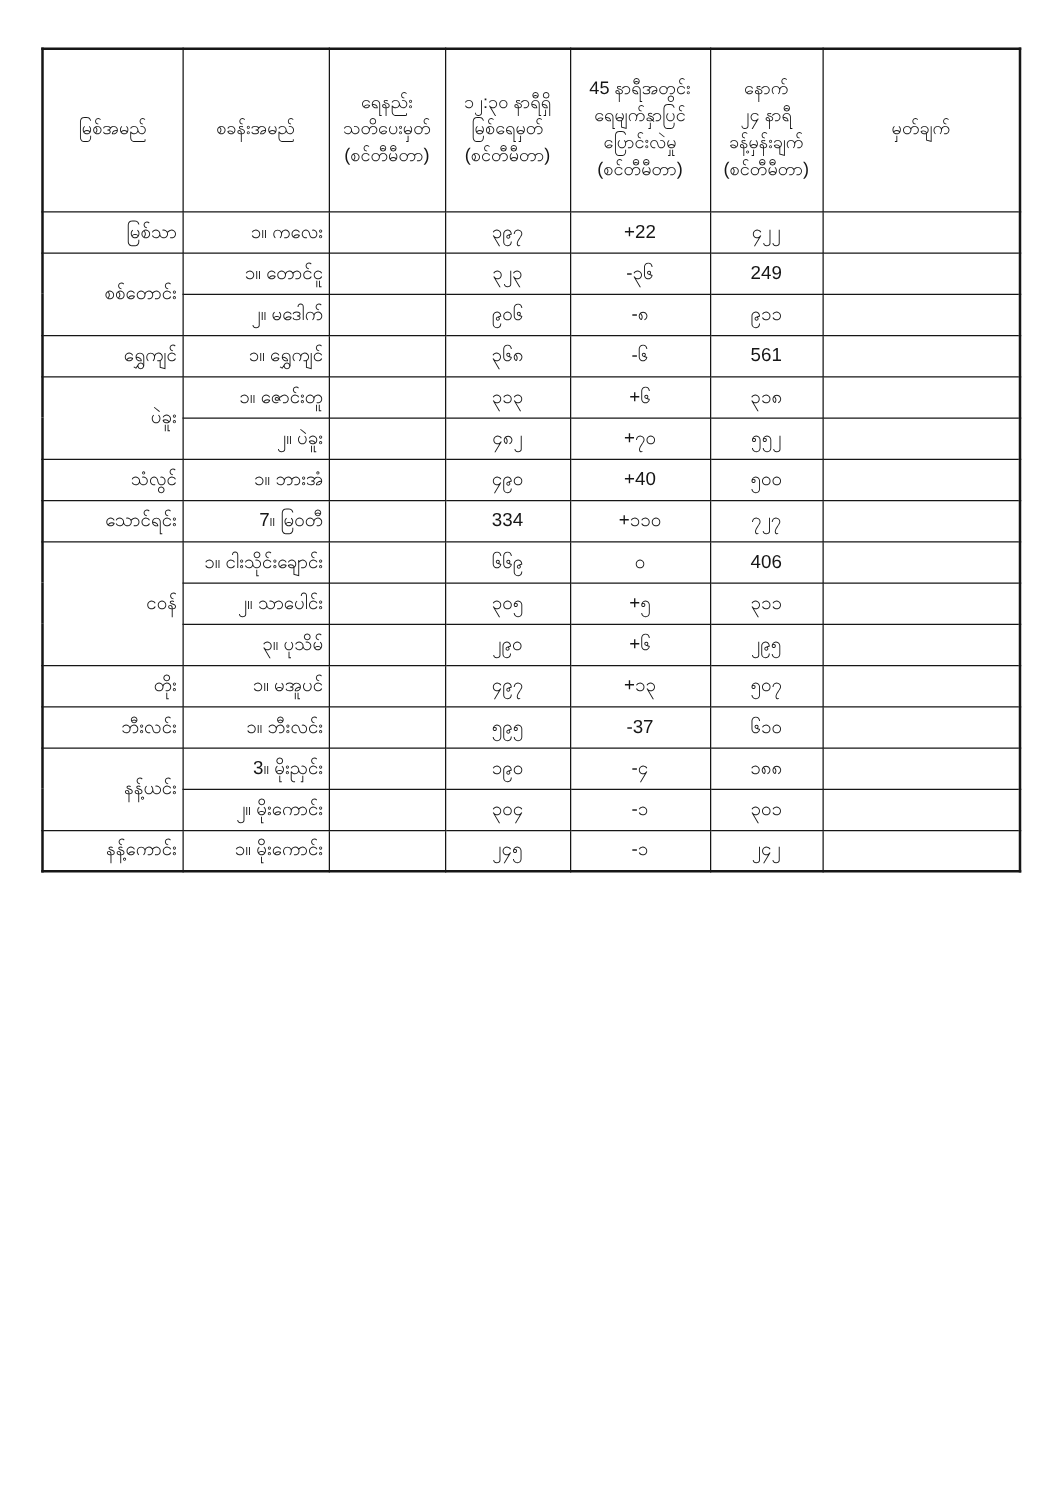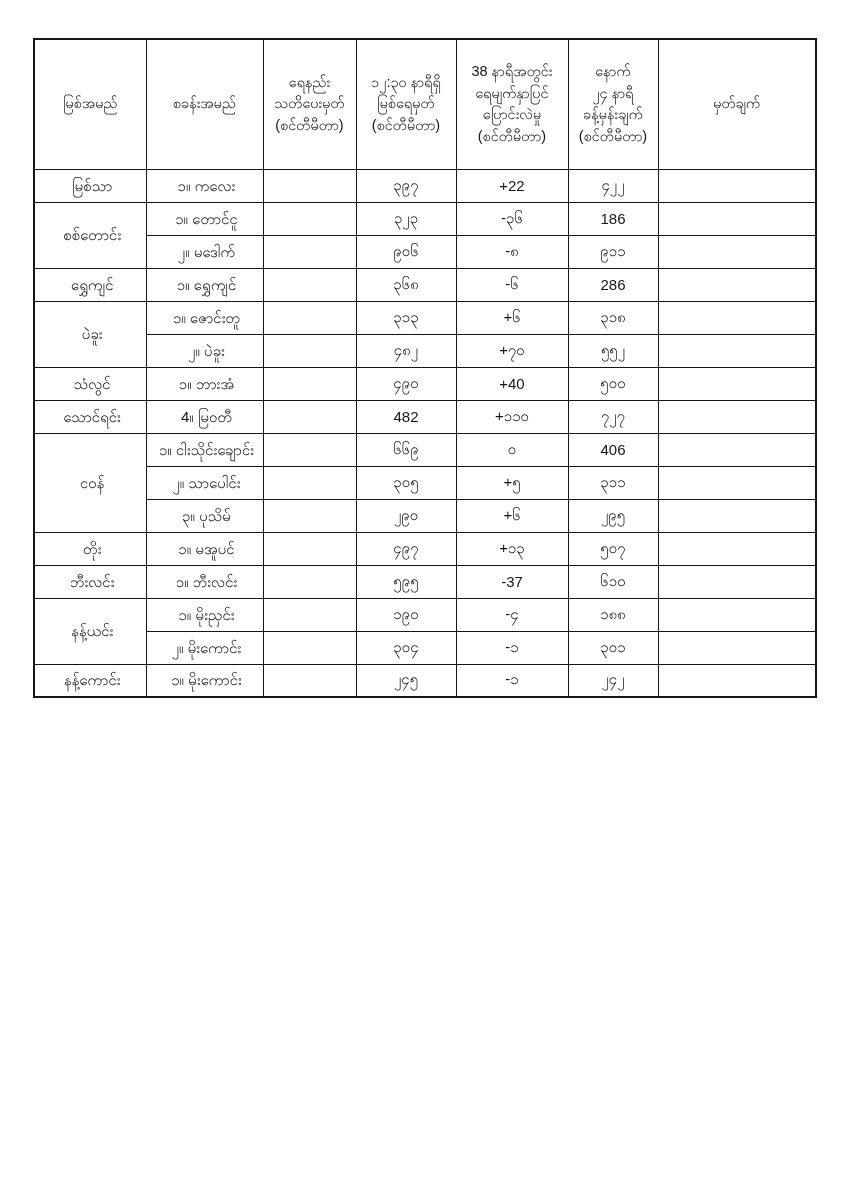--- a/index.html
+++ b/index.html
@@ -39,21 +39,21 @@
     height: 33px;
   }
   .river-table th {
     font-size: 14.5px;
     line-height: 1.5;
     text-align: center;
     white-space: pre-line;
     padding: 4px 2px;
   }
   td.name {
-    text-align: center;
+    text-align: right;
     padding: 0 4px 0 8px;
     font-size: 15px;
     line-height: 1.2;
   }
   td.num {
     text-align: center;
     font-size: 15px;
     padding: 0 2px;
   }
 </style>
@@ -74,21 +74,21 @@
     <thead>
       <tr>
         <th>မြစ်အမည်</th>
         <th>စခန်းအမည်</th>
         <th>ရေနည်း
 သတိပေးမှတ်
 (စင်တီမီတာ)</th>
         <th>၁၂:၃၀ နာရီရှိ
 မြစ်ရေမှတ်
 (စင်တီမီတာ)</th>
-        <th>38 နာရီအတွင်း
+        <th>45 နာရီအတွင်း
 ရေမျက်နှာပြင်
 ပြောင်းလဲမှု
 (စင်တီမီတာ)</th>
         <th>နောက်
 ၂၄ နာရီ
 ခန့်မှန်းချက်
 (စင်တီမီတာ)</th>
         <th>မှတ်ချက်</th>
       </tr>
     </thead>
@@ -101,38 +101,38 @@
         <td class="num">+22</td>
         <td class="num">၄၂၂</td>
         <td class="num"></td>
       </tr>
       <tr>
         <td class="name" rowspan="2">စစ်တောင်း</td>
         <td class="name">၁။ တောင်ငူ</td>
         <td class="num"></td>
         <td class="num">၃၂၃</td>
         <td class="num">-၃၆</td>
-        <td class="num">186</td>
+        <td class="num">249</td>
         <td class="num"></td>
       </tr>
       <tr>
         <td class="name">၂။ မဒေါက်</td>
         <td class="num"></td>
         <td class="num">၉၀၆</td>
         <td class="num">-၈</td>
         <td class="num">၉၁၁</td>
         <td class="num"></td>
       </tr>
       <tr>
         <td class="name">ရွှေကျင်</td>
         <td class="name">၁။ ရွှေကျင်</td>
         <td class="num"></td>
         <td class="num">၃၆၈</td>
         <td class="num">-၆</td>
-        <td class="num">286</td>
+        <td class="num">561</td>
         <td class="num"></td>
       </tr>
       <tr>
         <td class="name" rowspan="2">ပဲခူး</td>
         <td class="name">၁။ ဇောင်းတူ</td>
         <td class="num"></td>
         <td class="num">၃၁၃</td>
         <td class="num">+၆</td>
         <td class="num">၃၁၈</td>
         <td class="num"></td>
@@ -149,23 +149,23 @@
         <td class="name">သံလွင်</td>
         <td class="name">၁။ ဘားအံ</td>
         <td class="num"></td>
         <td class="num">၄၉၀</td>
         <td class="num">+40</td>
         <td class="num">၅၀၀</td>
         <td class="num"></td>
       </tr>
       <tr>
         <td class="name">သောင်ရင်း</td>
-        <td class="name">4။ မြဝတီ</td>
-        <td class="num"></td>
-        <td class="num">482</td>
+        <td class="name">7။ မြဝတီ</td>
+        <td class="num"></td>
+        <td class="num">334</td>
         <td class="num">+၁၁၀</td>
         <td class="num">၇၂၇</td>
         <td class="num"></td>
       </tr>
       <tr>
         <td class="name" rowspan="3">ငဝန်</td>
         <td class="name">၁။ ငါးသိုင်းချောင်း</td>
         <td class="num"></td>
         <td class="num">၆၆၉</td>
         <td class="num">၀</td>
@@ -201,21 +201,21 @@
         <td class="name">ဘီးလင်း</td>
         <td class="name">၁။ ဘီးလင်း</td>
         <td class="num"></td>
         <td class="num">၅၉၅</td>
         <td class="num">-37</td>
         <td class="num">၆၁၀</td>
         <td class="num"></td>
       </tr>
       <tr>
         <td class="name" rowspan="2">နန့်ယင်း</td>
-        <td class="name">၁။ မိုးညှင်း</td>
+        <td class="name">3။ မိုးညှင်း</td>
         <td class="num"></td>
         <td class="num">၁၉၀</td>
         <td class="num">-၄</td>
         <td class="num">၁၈၈</td>
         <td class="num"></td>
       </tr>
       <tr>
         <td class="name">၂။ မိုးကောင်း</td>
         <td class="num"></td>
         <td class="num">၃၀၄</td>

